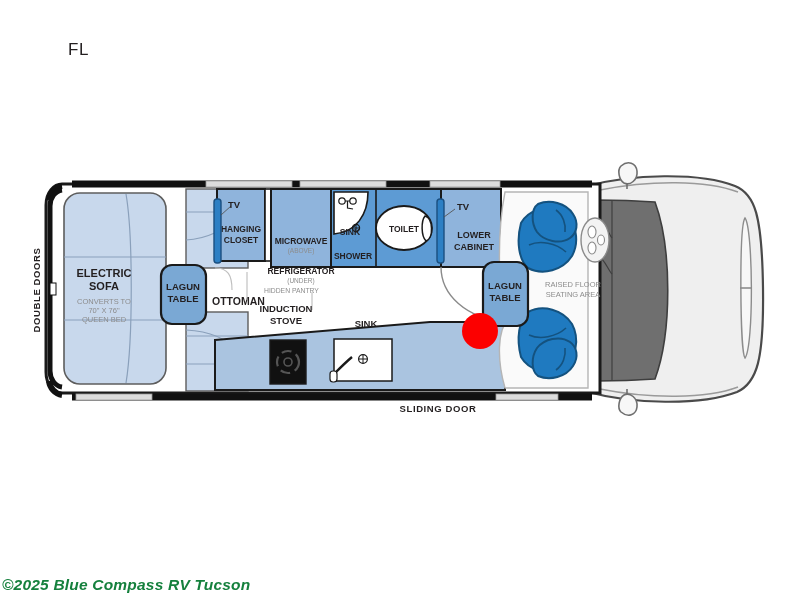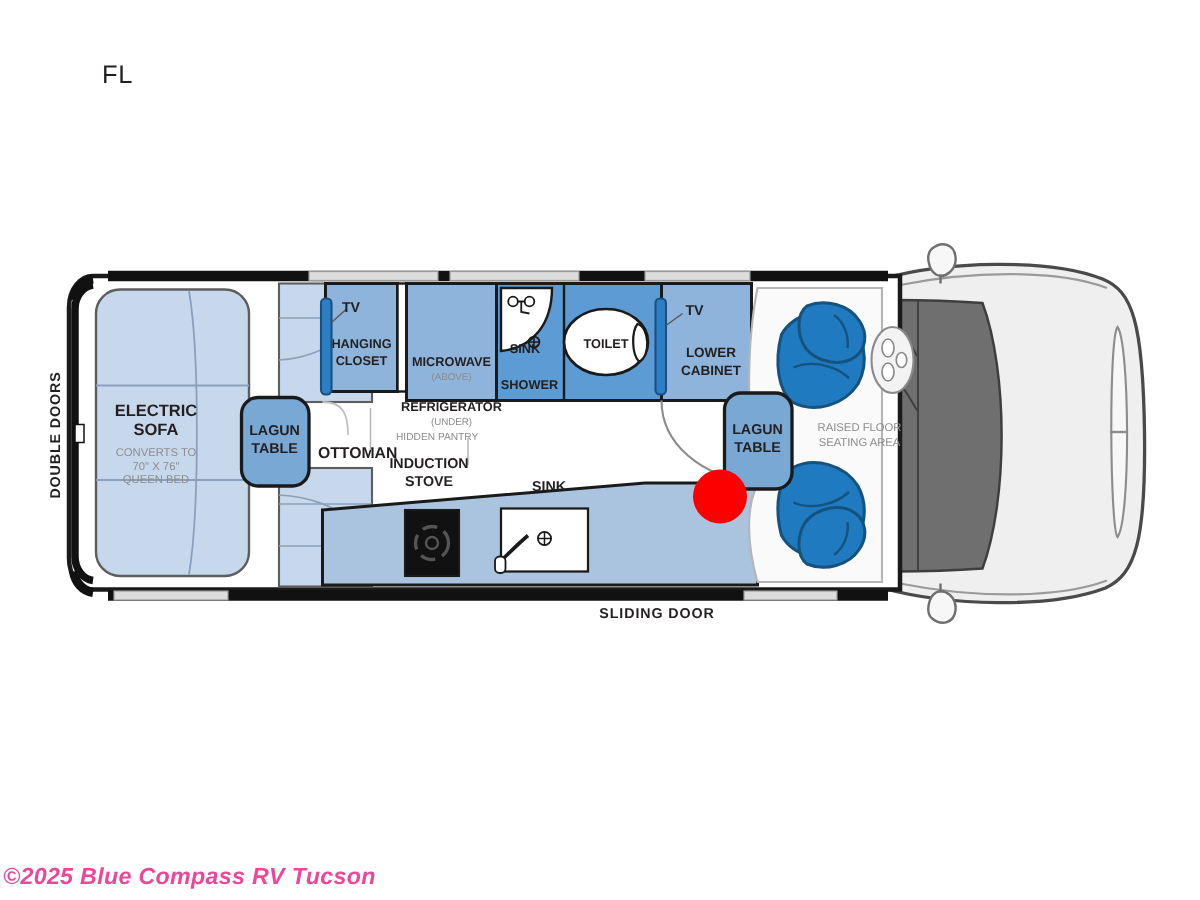--- a/index.html
+++ b/index.html
@@ -24,21 +24,21 @@
     font-family: "Liberation Sans", sans-serif;
     text-align: center;
   }
   #footer-copyright {
     position: absolute;
     left: 2px;
     top: 576px;
     font-size: 15.5px;
     font-weight: bold;
     font-style: italic;
-    color: #ec4899;
+    color: #15803d;
     letter-spacing: 0.2px;
     font-family: "Liberation Sans", sans-serif;
   }
   #floorplan-canvas {
     position: absolute;
     left: 0;
     top: 0;
     width: 800px;
     height: 600px;
   }

